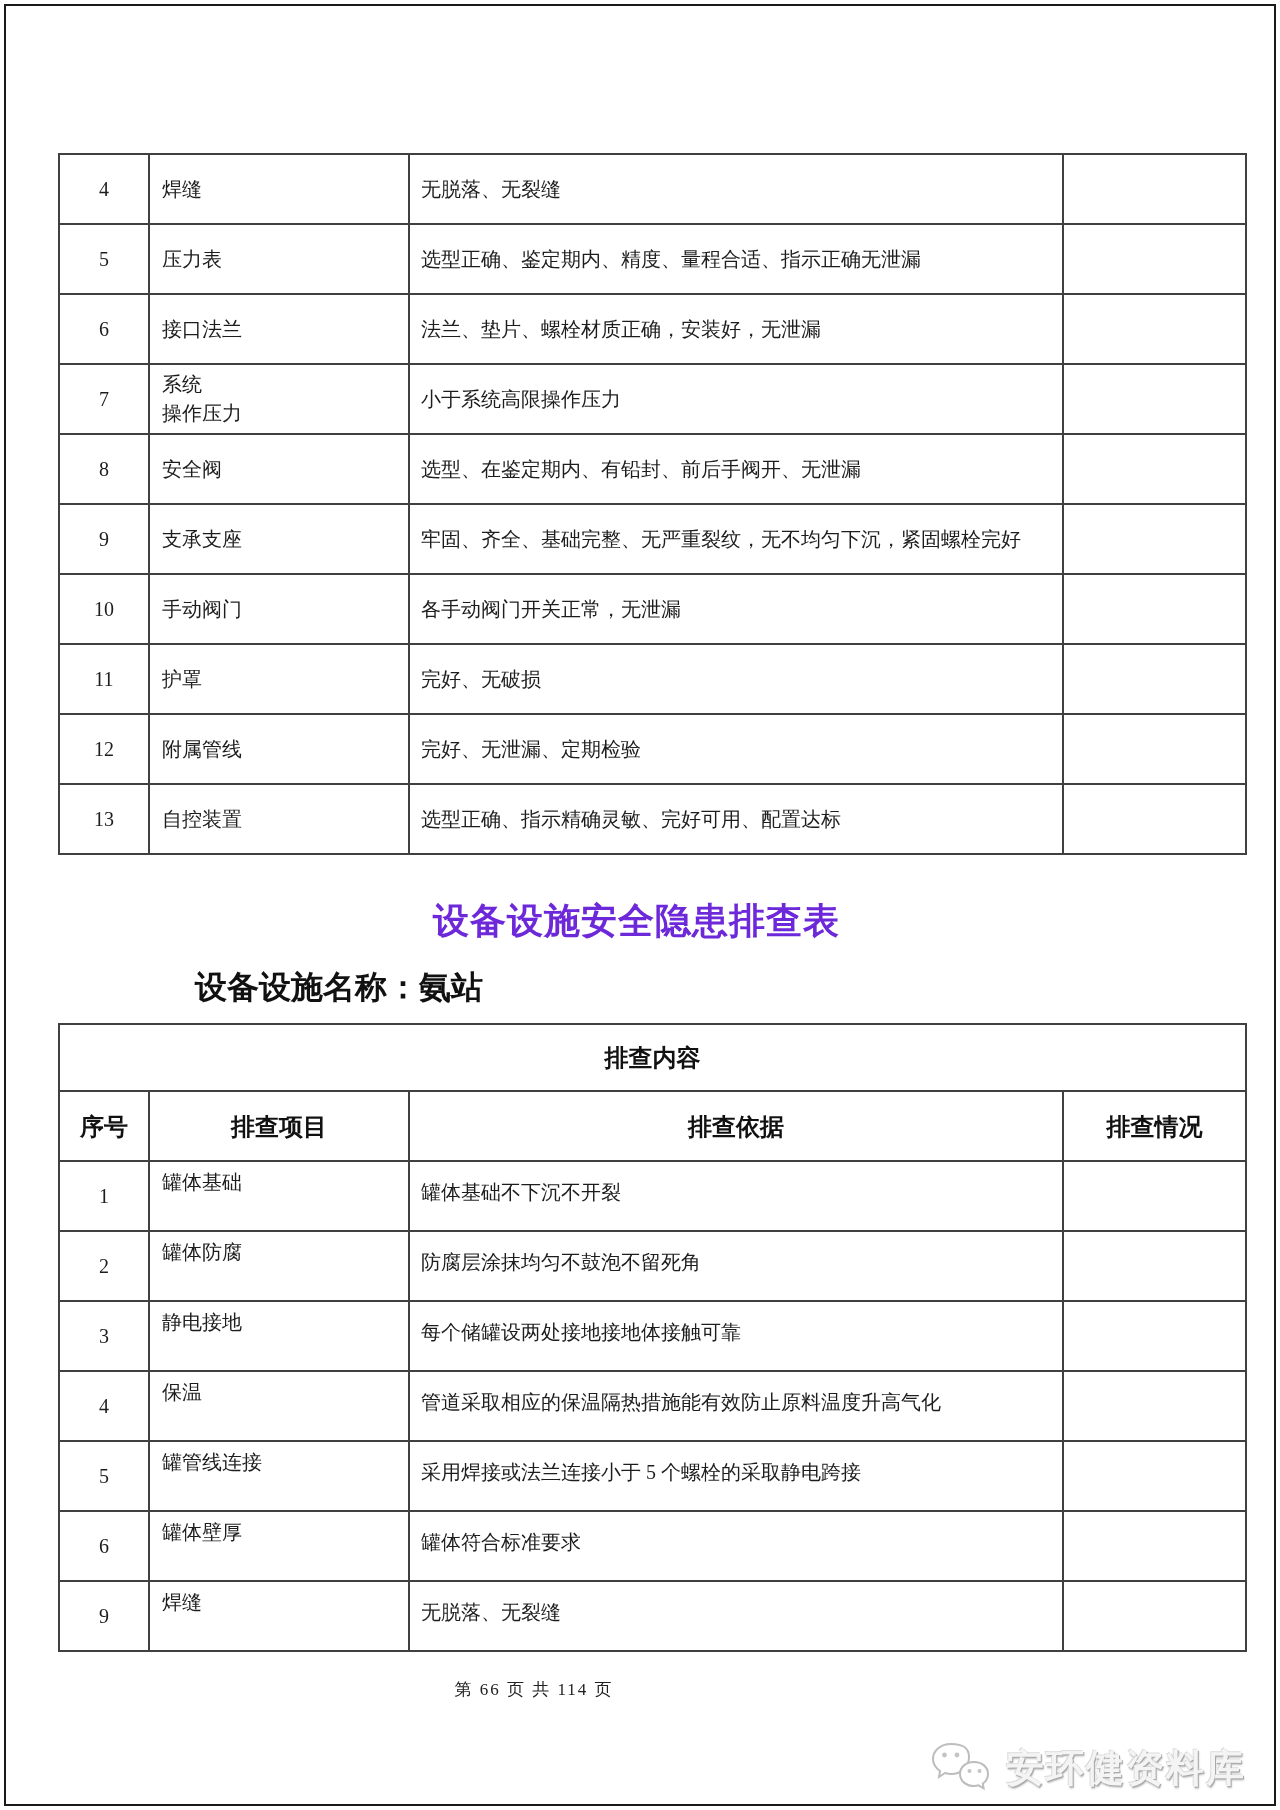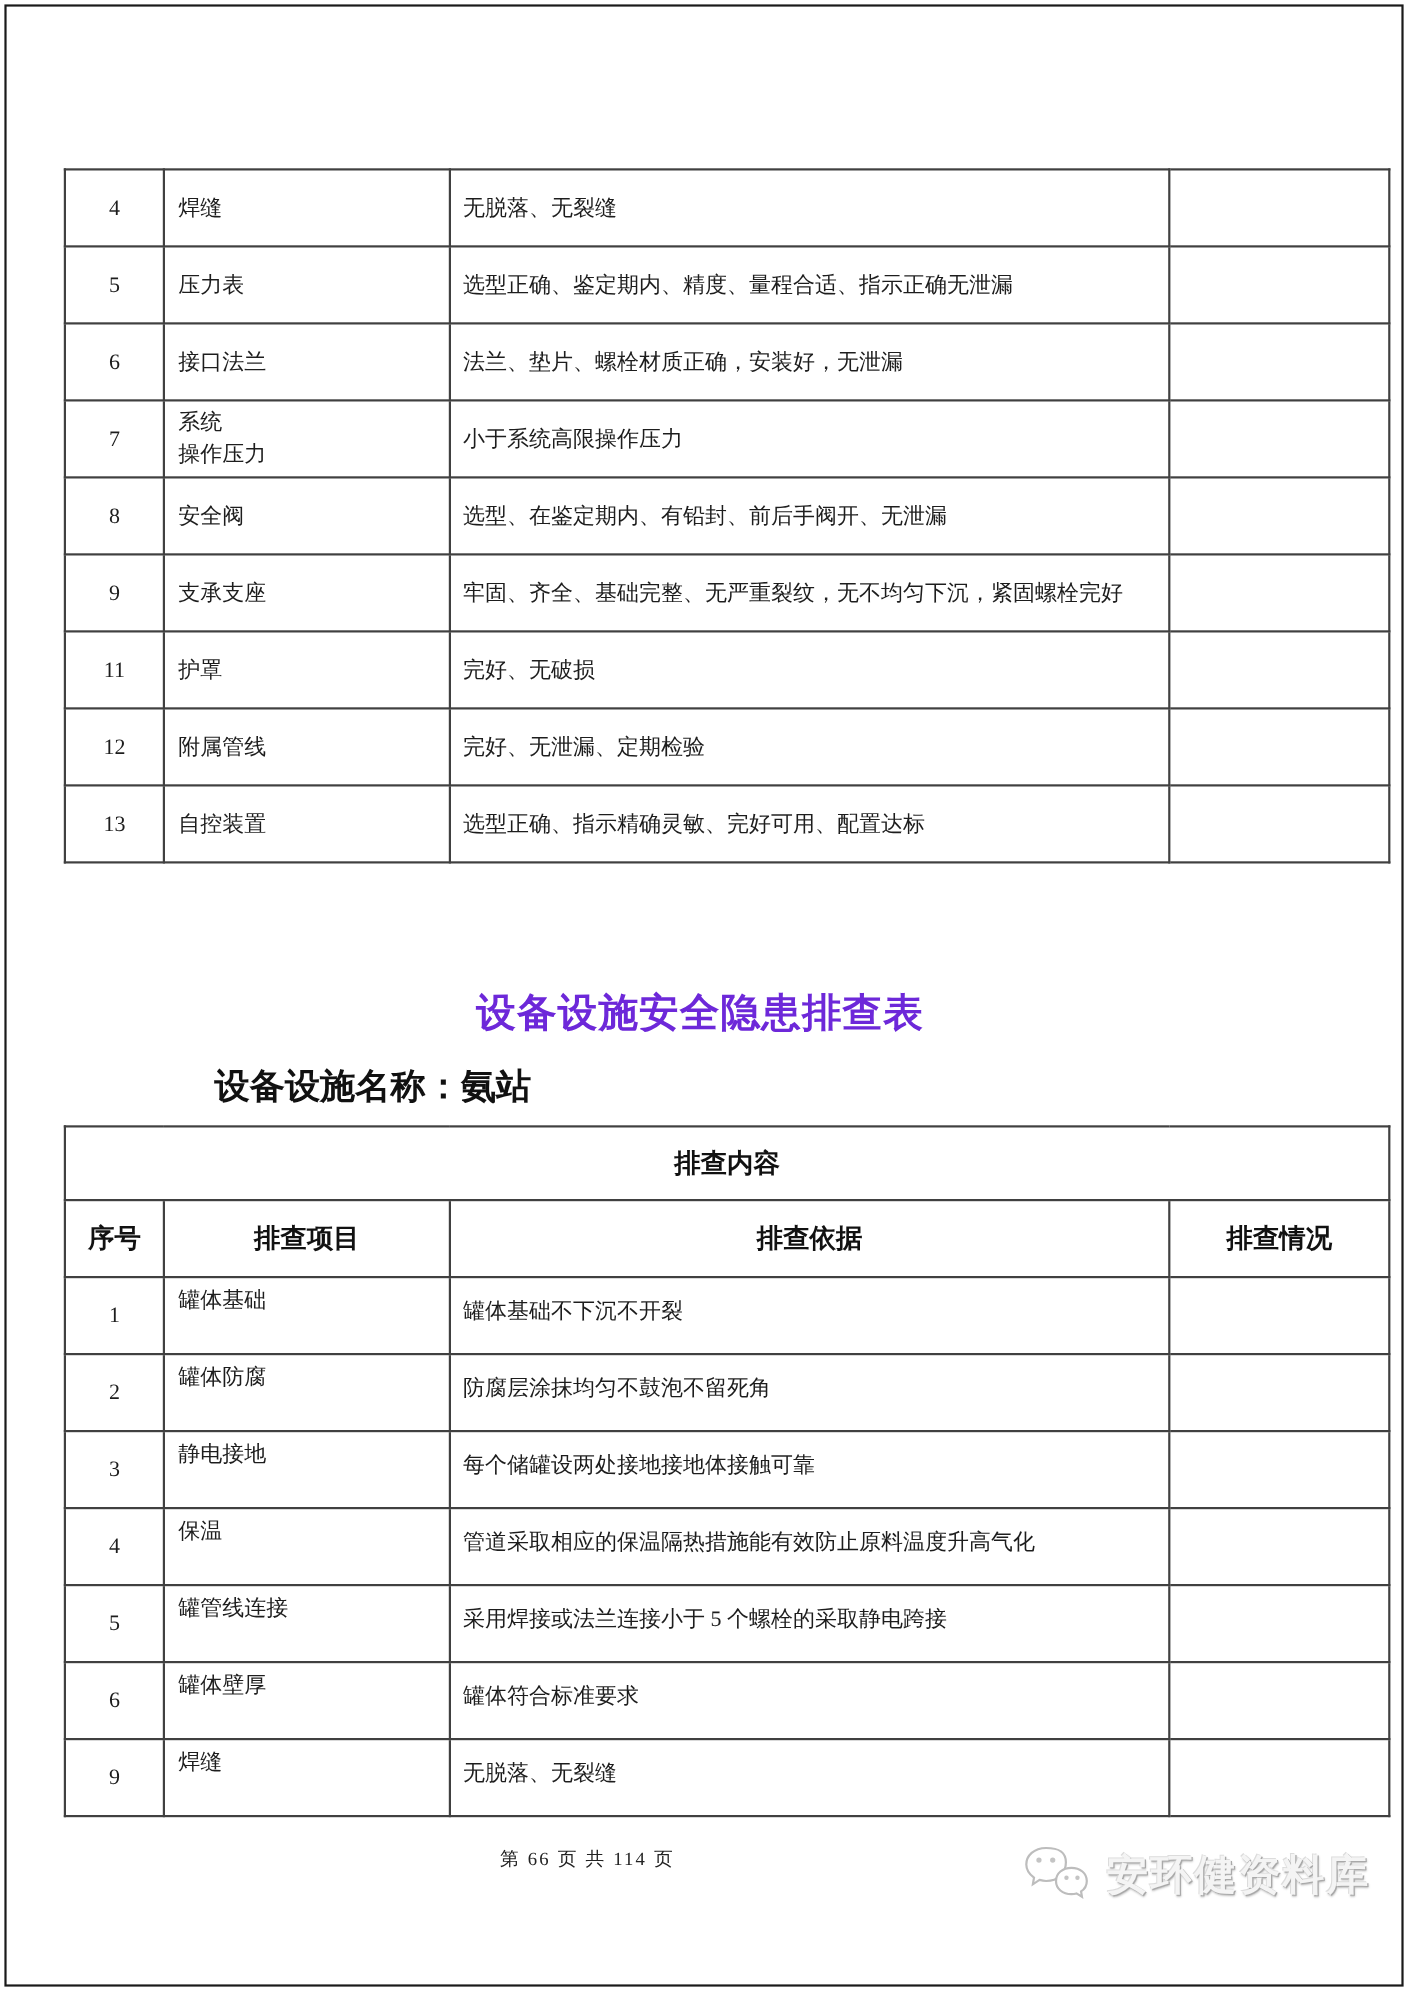--- a/index.html
+++ b/index.html
@@ -21,21 +21,21 @@
     line-height:29px;
     overflow:hidden;
   }
   
   .table1{position:absolute;left:58px;top:153px;width:1157px;}
   .table1 td{vertical-align:middle;}
   .table1 tr{height:70px;}
   .col-no{width:90px;text-align:center;}
   .col-item{width:260px;}
   .col-basis{width:654px;}
-  .col-status{width:200px;}
+  .col-status{width:183px;}
   .cell-item{padding:2px 8px 2px 12px;white-space:pre-line;}
   .cell-basis{padding:2px 10px 2px 11px;}
   
   .doc-title{
     position:absolute;left:58px;top:898px;width:1157px;
     text-align:center;
     font-family:"Liberation Sans","DejaVu Sans",sans-serif;
     font-weight:bold;font-size:36px;line-height:46px;
     letter-spacing:1px;color:#6d28d9;
   }
@@ -60,21 +60,21 @@
   .table2 tbody td.cell-no{vertical-align:middle;}
   .table2 tbody .cell-item{padding-top:6px;}
   .table2 tbody .cell-basis{padding-top:16px;}
   
   .page-footer{
     position:absolute;left:0;top:1678px;width:1068px;
     text-align:center;font-size:17px;letter-spacing:2px;color:#222;
   }
   
   .watermark{
-    position:absolute;top:1676px;right:34px;
+    position:absolute;top:1740px;right:34px;
     display:flex;align-items:center;gap:14px;justify-content:flex-end;
   }
   .watermark-text{
     font-family:"Liberation Sans","DejaVu Sans",sans-serif;
     font-weight:bold;font-size:38px;letter-spacing:2px;
     color:#f4f4f4;
     text-shadow:1px 1px 0 #a9a9a9,-1px -1px 0 #dcdcdc,1px 2px 2px #b5b5b5;
   }
   .watermark-icon{flex:0 0 auto;}
 </style>
@@ -128,20 +128,26 @@
         <td class="cell-status"></td>
       </tr>
 
       <tr>
         <td class="col-no cell-no">9</td>
         <td class="cell-item">支承支座</td>
         <td class="cell-basis">牢固、齐全、基础完整、无严重裂纹，无不均匀下沉，紧固螺栓完好</td>
         <td class="cell-status"></td>
       </tr>
 
+      <tr>
+        <td class="col-no cell-no">10</td>
+        <td class="cell-item">手动阀门</td>
+        <td class="cell-basis">各手动阀门开关正常，无泄漏</td>
+        <td class="cell-status"></td>
+      </tr>
 
       <tr>
         <td class="col-no cell-no">11</td>
         <td class="cell-item">护罩</td>
         <td class="cell-basis">完好、无破损</td>
         <td class="cell-status"></td>
       </tr>
 
       <tr>
         <td class="col-no cell-no">12</td>

